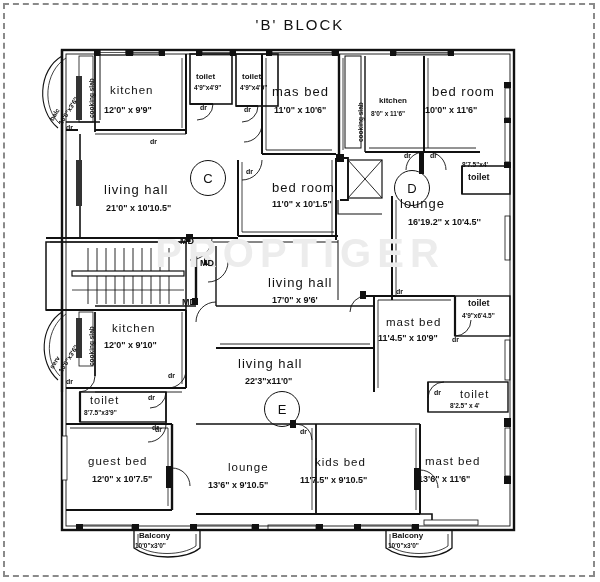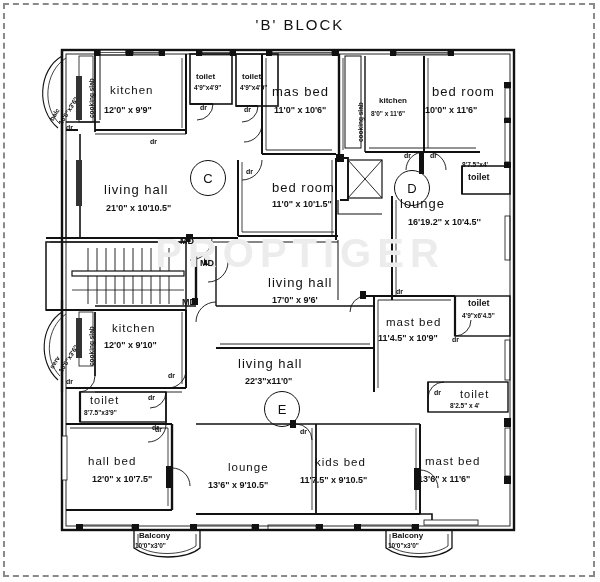--- a/index.html
+++ b/index.html
@@ -359,21 +359,21 @@
   <div class="lbl dr" style="left:152px;top:424px;">dr</div>
 
   <div class="lbl rm big" style="left:238px;top:356px;">living  hall</div>
   <div class="lbl dim" style="left:245px;top:376px;">22'3"x11'0"</div>
 
   <div class="mark" style="left:264px;top:391px;width:34px;height:34px;">
     <span>E</span>
   </div>
   <div class="lbl dr" style="left:300px;top:428px;">dr</div>
 
-  <div class="lbl rm" style="left:88px;top:455px;">hall  bed</div>
+  <div class="lbl rm" style="left:88px;top:455px;">guest  bed</div>
   <div class="lbl dim" style="left:92px;top:474px;">12'0"  x  10'7.5"</div>
   <div class="lbl dr" style="left:155px;top:426px;">dr</div>
 
   <div class="lbl rm" style="left:228px;top:461px;">lounge</div>
   <div class="lbl dim" style="left:208px;top:480px;">13'6"  x  9'10.5"</div>
 
   <div class="lbl rm" style="left:315px;top:456px;">kids  bed</div>
   <div class="lbl dim" style="left:300px;top:475px;">11'7.5"  x  9'10.5"</div>
 
   <div class="lbl rm" style="left:425px;top:455px;">mast  bed</div>

